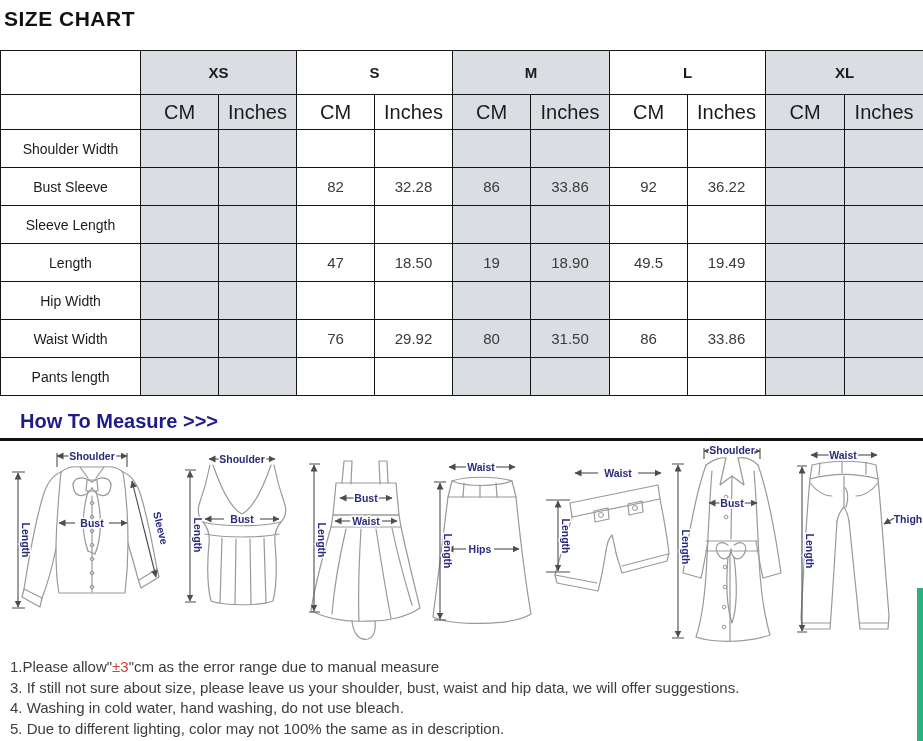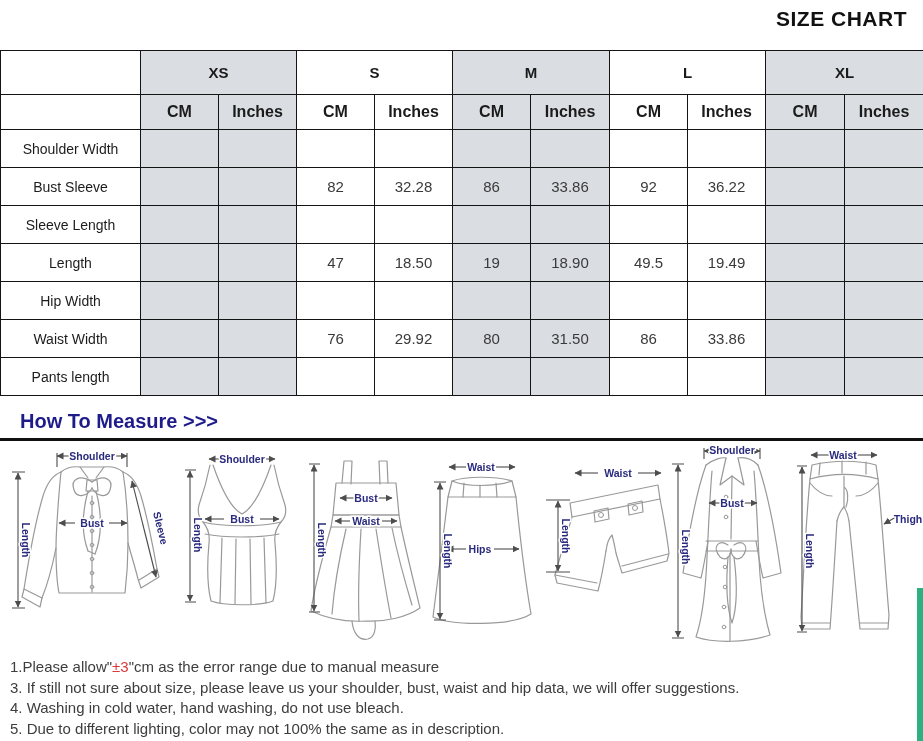--- a/index.html
+++ b/index.html
@@ -1,24 +1,24 @@
 <!DOCTYPE html>
 <html><head>
 <meta charset="utf-8">
 <style>
   html,body{margin:0;padding:0;background:#fff;}
   #page{position:relative;width:923px;height:741px;overflow:hidden;background:#fff;
         font-family:"Liberation Sans","DejaVu Sans",sans-serif;color:#222;}
-  .title{ text-align:right;font-size:21px;font-weight:bold;color:#111;
-          padding:7px 16px 6px;letter-spacing:.5px;}
+  .title{ text-align:left;font-size:21px;font-weight:bold;color:#111;
+          padding:7px 4px 6px;letter-spacing:.5px;}
   table.size{border-collapse:collapse;table-layout:fixed;width:923px;margin-top:13px;}
   table.size td,table.size th{border:1px solid #141414;text-align:center;vertical-align:middle;
           overflow:hidden;white-space:nowrap;}
   tr.szrow th{height:41px;font-size:15px;font-weight:600;color:#1b1b1b;}
-  tr.unitrow th{height:32px;font-size:16px;font-weight:700;color:#1b1b1b;}
+  tr.unitrow th{height:32px;font-size:20px;font-weight:400;color:#1b1b1b;}
   tr.datarow th{height:35px;font-size:14px;font-weight:400;color:#1c1c1c;}
   tr.datarow td{font-size:15px;color:#3a3a3a;}
   .g{background:#dadde2;}
   .howto{margin:14px 0 0 0;padding-left:20px;font-size:20px;font-weight:bold;}
   .rule{height:0;border-top:3px solid #101010;margin-top:5px;}
   .figs{position:relative;width:784px;height:208px;}
   .figs svg{position:absolute;overflow:visible;}
   .gm{fill:none;stroke:#999;stroke-width:1.2;stroke-linecap:round;stroke-linejoin:round;}
   .ar{fill:none;stroke:#4d4d4d;stroke-width:1.1;stroke-linecap:butt;}
   .lb{font-family:"Liberation Sans",sans-serif;font-size:10.5px;font-weight:bold;

